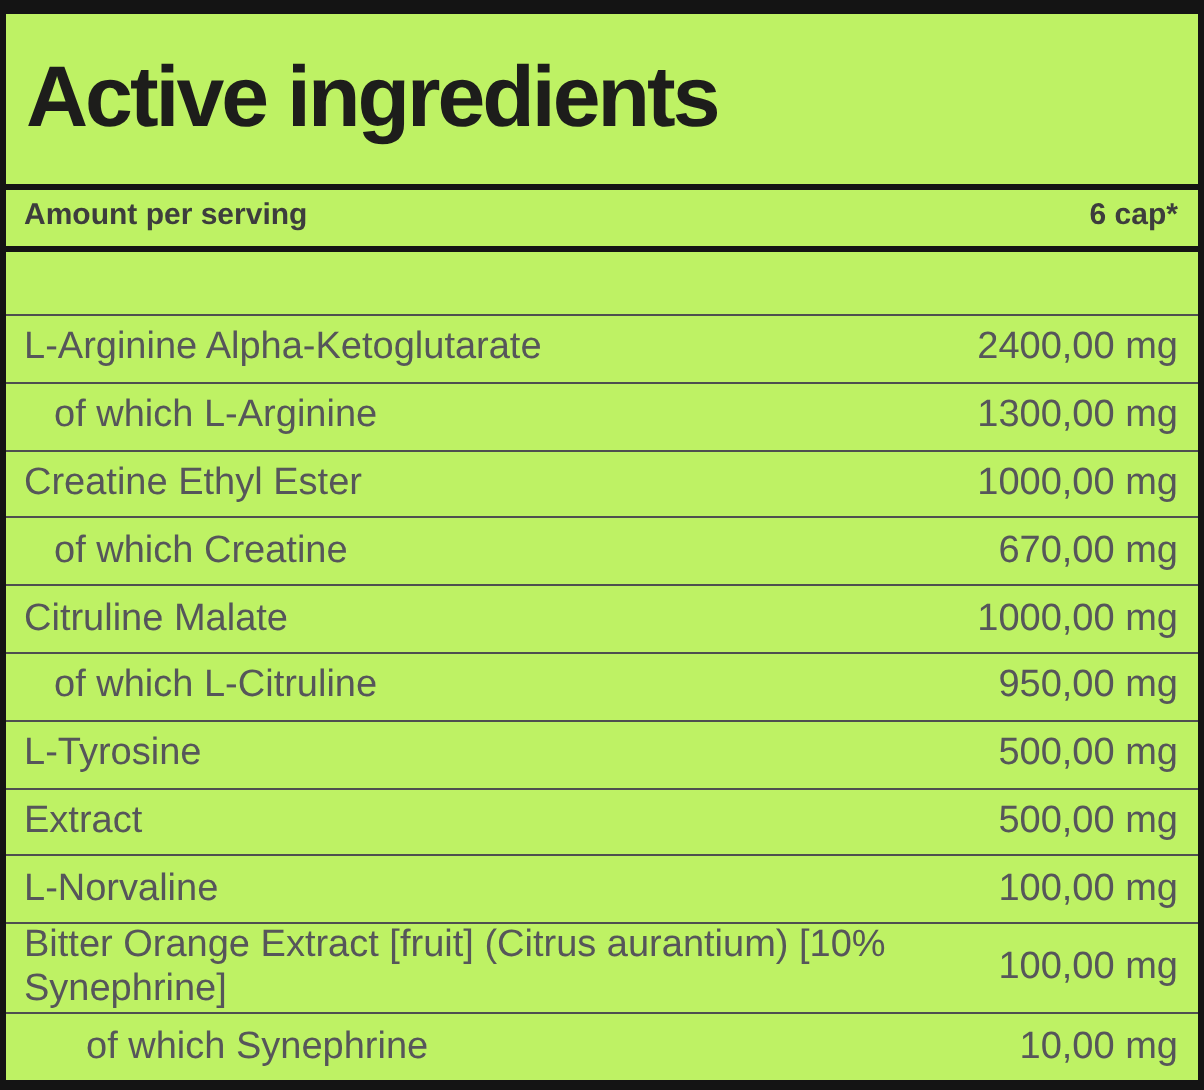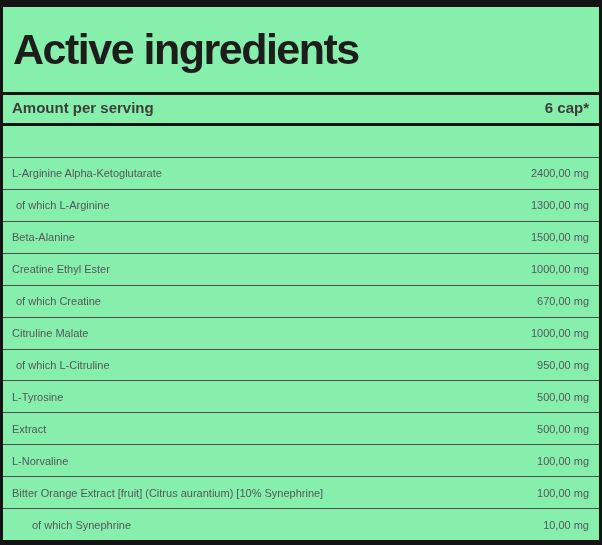--- a/index.html
+++ b/index.html
@@ -4,21 +4,21 @@
 <style>
   * { margin: 0; padding: 0; box-sizing: border-box; }
   html, body { background: #ffffff; }
   body {
     font-family: "Liberation Sans", sans-serif;
     width: 602px; height: 545px;
     overflow: hidden;
   }
   .panel {
     width: 602px; height: 545px;
-    background: #86efac;
+    background: #bef264;
     border-top: 7px solid #141414;
     border-bottom: 5px solid #141414;
     border-left: 3px solid #141414;
     border-right: 3px solid #141414;
     display: flex;
     flex-direction: column;
   }
   .title-block {
     height: 85px;
     flex: 0 0 85px;
@@ -53,25 +53,25 @@
     display: flex;
     flex-direction: column;
   }
   .row {
     flex: 1 1 0;
     display: flex;
     align-items: center;
     justify-content: space-between;
     border-bottom: 1.5px solid #4f4f4f;
     padding: 0 10px 0 9px;
-    font-size: 11px;
+    font-size: 19px;
     color: #56565a;
   }
   .row:last-child { border-bottom: none; margin-left: 16px; }
-  .row.indent { padding-left: 13px; gap: 28px; }
+  .row.indent { padding-left: 24px; gap: 28px; }
   .ing-name { text-align: left; }
   .ing-amount { text-align: center; white-space: nowrap; }
 </style>
 </head>
 <body>
 
 <div class="panel">
 
   <div class="title-block">
     <span class="title">Active ingredients</span>
@@ -85,24 +85,20 @@
   <div class="spacer-row"></div>
 
   <div class="rows" id="rows">
       <div class="row">
       <span class="ing-name">L-Arginine Alpha-Ketoglutarate</span>
       <span class="ing-amount">2400,00 mg</span>
     </div>
       <div class="row indent">
       <span class="ing-name">of which L-Arginine</span>
       <span class="ing-amount">1300,00 mg</span>
-    </div>
-      <div class="row">
-      <span class="ing-name">Beta-Alanine</span>
-      <span class="ing-amount">1500,00 mg</span>
     </div>
       <div class="row">
       <span class="ing-name">Creatine Ethyl Ester</span>
       <span class="ing-amount">1000,00 mg</span>
     </div>
       <div class="row indent">
       <span class="ing-name">of which Creatine</span>
       <span class="ing-amount">670,00 mg</span>
     </div>
       <div class="row">

